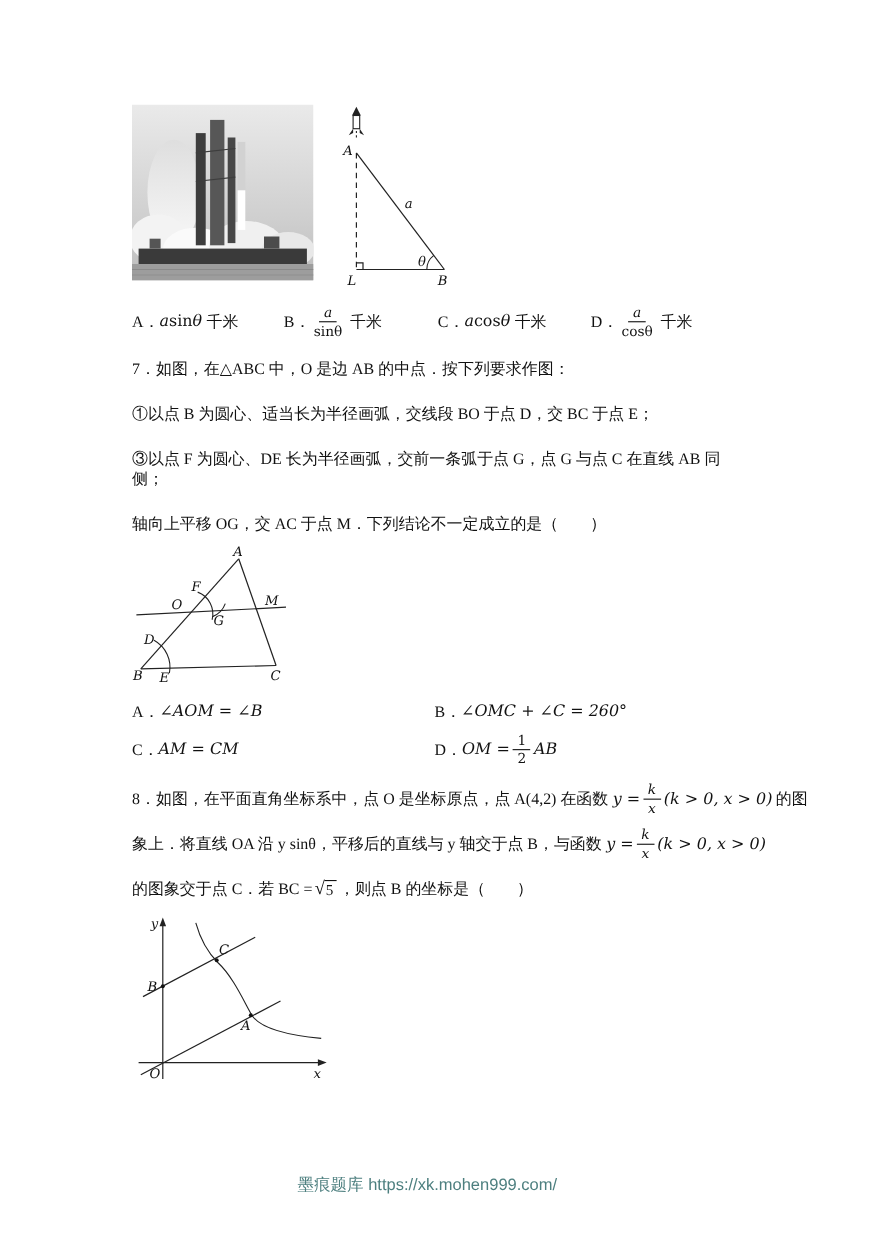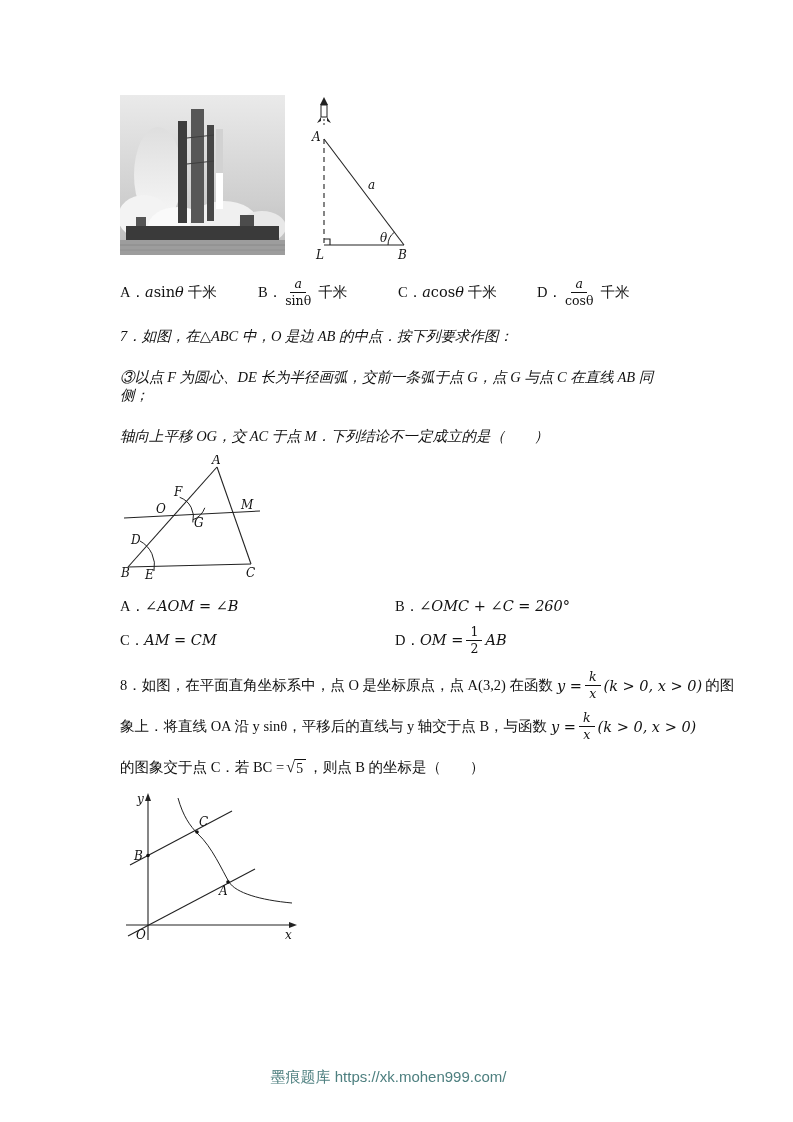--- a/index.html
+++ b/index.html
@@ -29,21 +29,21 @@
   .frac { display:inline-flex; flex-direction:column; align-items:center;
           vertical-align:middle; line-height:1.1; font-size:12.5px; margin:0 3px; }
   .frac .num { padding:0 4px 1px 4px; border-bottom:1px solid #111; }
   .frac .den { padding-top:1px; }
 
   .sqrt { display:inline-flex; align-items:flex-start; margin:0 2px; }
   .sqrt .sym { font-size:1.15em; line-height:1; }
   .sqrt .val { border-top:1px solid #111; padding:1px 3px 0 1px; font-size:0.95em; }
 
   
-  .para { line-height:18px;font-style:italic; }
+  .para { line-height:18px; }
   .q7stem { margin-top:18px; }
   .step { margin-top:23px; }
 
   .q7fig { margin-top:10px; width:150px; height:128px; display:block; }
 
   .q7opts { display:grid; grid-template-columns:275px 1fr; row-gap:12px;
             margin-top:12px; align-items:center; }
   .q7opts .opt { height:22px; }
 
   .q8stem { margin-top:14px; }
@@ -148,20 +148,21 @@
       <span class="lbl">D．</span>
       <span class="frac">
           <span class="num mi">a</span>
           <span class="den mn">cosθ</span>
         </span>
       <span class="unit">千米</span>
     </div>
   </div>
 
   <div class="para q7stem">7．如图，在△ABC 中，O 是边 AB 的中点．按下列要求作图：</div>
+  <div class="para step">①以点 B 为圆心、适当长为半径画弧，交线段 BO 于点 D，交 BC 于点 E；</div>
   <div class="para step">③以点 F 为圆心、DE 长为半径画弧，交前一条弧于点 G，点 G 与点 C 在直线 AB 同侧；</div>
   <div class="para step">轴向上平移 OG，交 AC 于点 M．下列结论不一定成立的是（　　）</div>
 
   <svg class="q7fig" viewBox="0 0 150 128">
     <line class="ln" x1="8" y1="112" x2="97" y2="12"></line>
     <line class="ln" x1="8" y1="112" x2="131" y2="109"></line>
     <line class="ln" x1="97" y1="12" x2="131" y2="109"></line>
     <line class="ln" x1="4" y1="63" x2="140" y2="56"></line>
     <path class="arc" d="M20,86 A28,28 0 0 1 34,116"></path>
     <path class="arc" d="M59.7,42.3 A21,21 0 0 1 72.8,67.4"></path>
@@ -196,21 +197,21 @@
       <span class="frac">
           <span class="num mn">1</span>
           <span class="den mn">2</span>
         </span>
       <span class="mi">AB</span>
     </div>
   </div>
 
   <div class="q8stem">
     <div class="q8line">
-      <span>8．如图，在平面直角坐标系中，点 O 是坐标原点，点 A(3,2) 在函数</span>
+      <span>8．如图，在平面直角坐标系中，点 O 是坐标原点，点 A(4,2) 在函数</span>
       <span class="mi" style="margin-left:4px">y =</span>
       <span class="frac">
           <span class="num mi">k</span>
           <span class="den mi">x</span>
         </span>
       <span class="mi">(k &gt; 0, x &gt; 0)</span>
       <span style="margin-left:3px">的图</span>
     </div>
     <div class="q8line">
       <span>象上．将直线 OA 沿 y sinθ，平移后的直线与 y 轴交于点 B，与函数</span>

